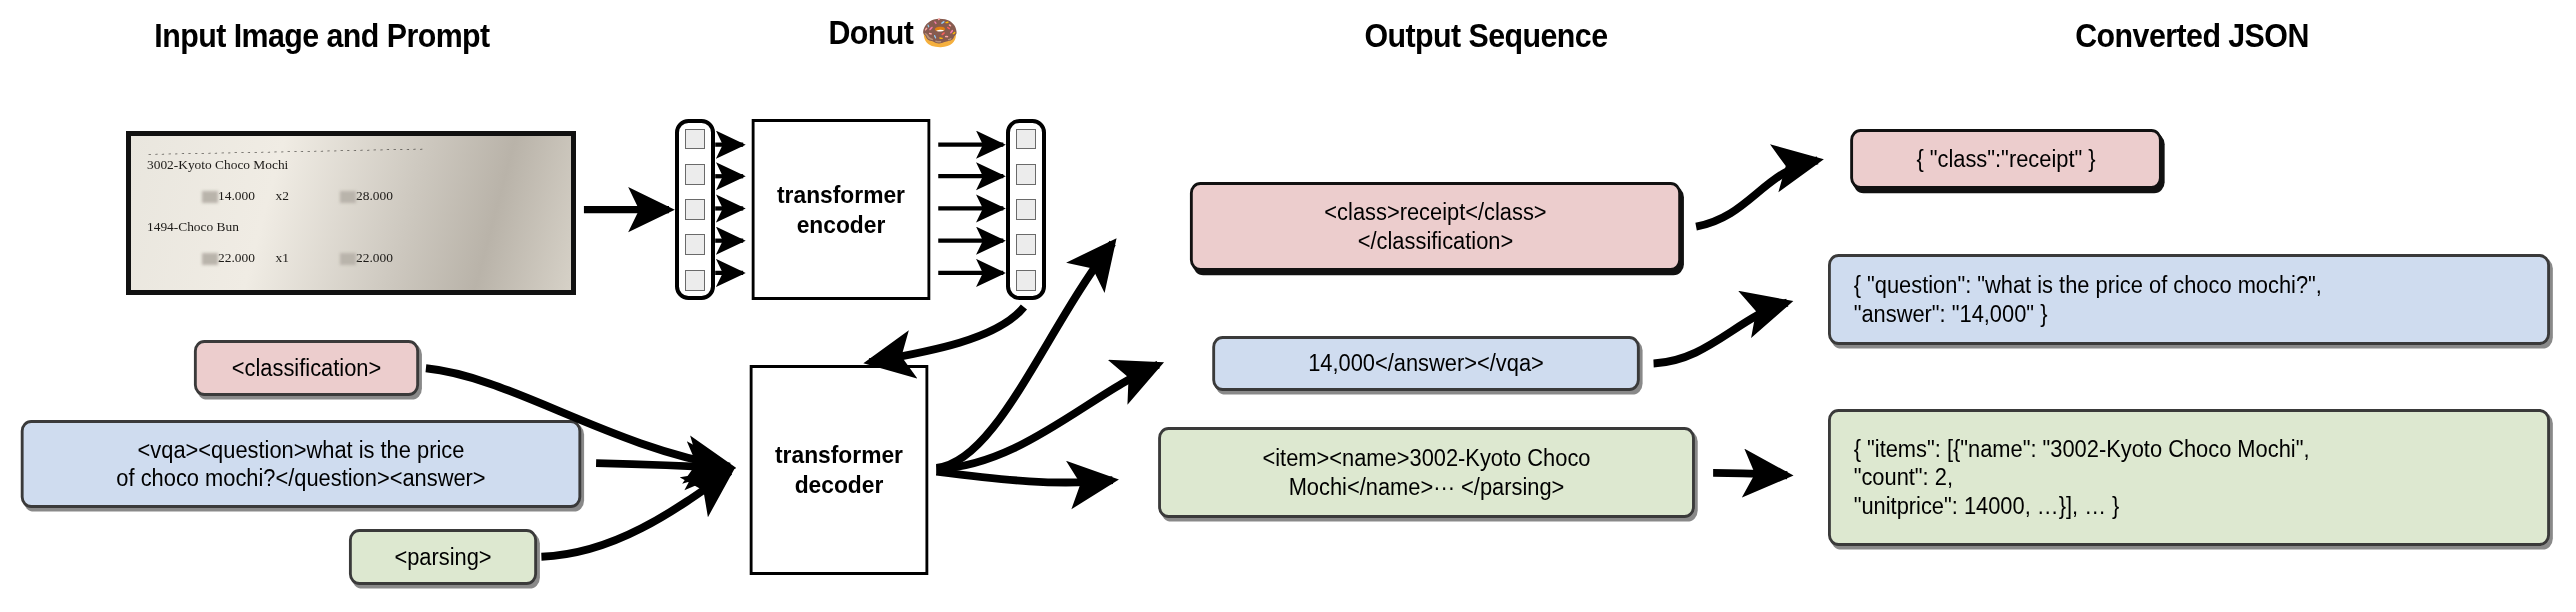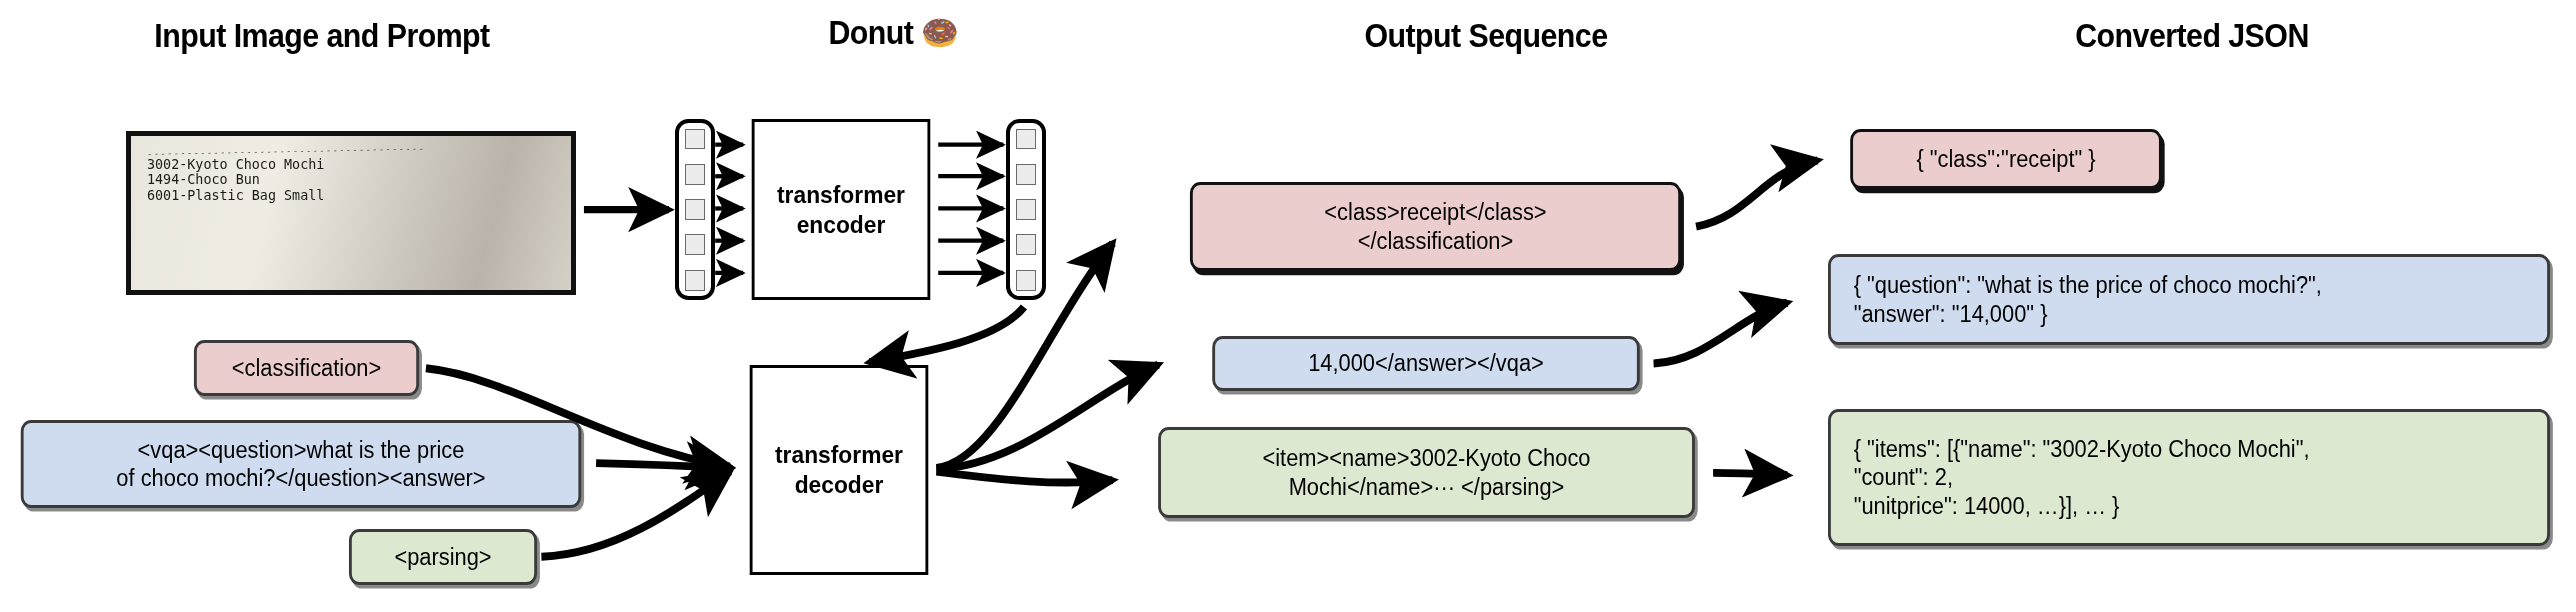--- a/index.html
+++ b/index.html
@@ -60,27 +60,32 @@
 
 <div class="abs col-title" style="left:0px;top:17px;width:644px;">Input Image and Prompt</div>
 <div class="abs col-title" style="left:705px;top:13.4px;width:377px;">Donut 🍩</div>
 <div class="abs col-title" style="left:1173px;top:17px;width:626px;">Output Sequence</div>
 <div class="abs col-title" style="left:1812px;top:17px;width:760px;">Converted JSON</div>
 
 <div class="abs receipt" style="left:126px;top:131px;width:450px;height:164px;">
   <div style="padding:8.5px 13.4px 0 16px;">
     <div class="rcp-dash" style="transform:rotate(-1.1deg);">------------------------------------------</div>
   </div>
-  <div style="padding:2.4px 13.4px 0 16px;">
+  <div style="padding:2.4px 13.4px 0 16px;font-family:Liberation Serif, serif;">
 
     <div class="rcp-line">3002-Kyoto Choco Mochi</div>
+    <div class="rcp-line">
+      <span style="display:inline-block;width:35px;"></span><span class="blur" style="width:16px;height:12px;"></span><span>14.000</span><span style="display:inline-block;width:20.7px;"></span><span>x2</span><span style="display:inline-block;width:51px;"></span><span class="blur" style="width:16px;height:12px;"></span><span>28.000</span>
+    </div>
 
     <div class="rcp-line">1494-Choco Bun</div>
+    <div class="rcp-line">
+      <span style="display:inline-block;width:35px;"></span><span class="blur" style="width:16px;height:12px;"></span><span>22.000</span><span style="display:inline-block;width:20.7px;"></span><span>x1</span><span style="display:inline-block;width:51px;"></span><span class="blur" style="width:16px;height:12px;"></span><span>22.000</span>
+    </div>
 
-    <div class="rcp-line">6001-Plastic Bag Small</div>
 
   </div>
 </div>
 
 <div class="abs tokcol" style="left:675px;top:119px;width:40px;height:181px;">
   <div class="tok"></div>
   <div class="tok"></div>
   <div class="tok"></div>
   <div class="tok"></div>
   <div class="tok"></div>

